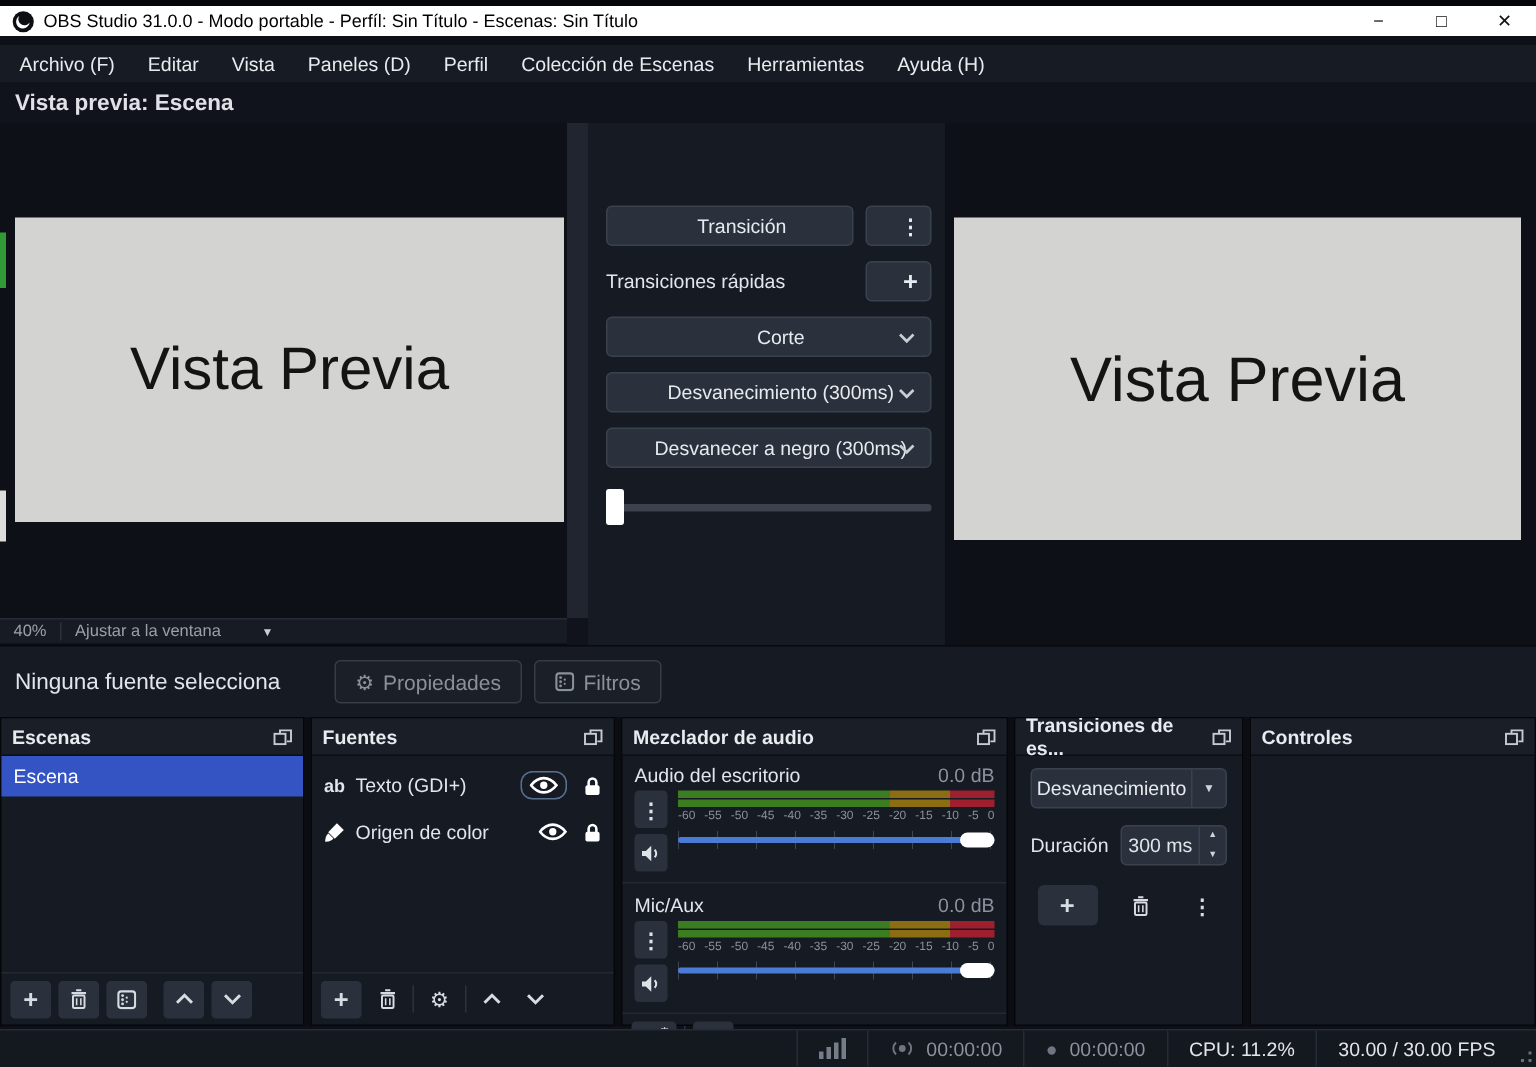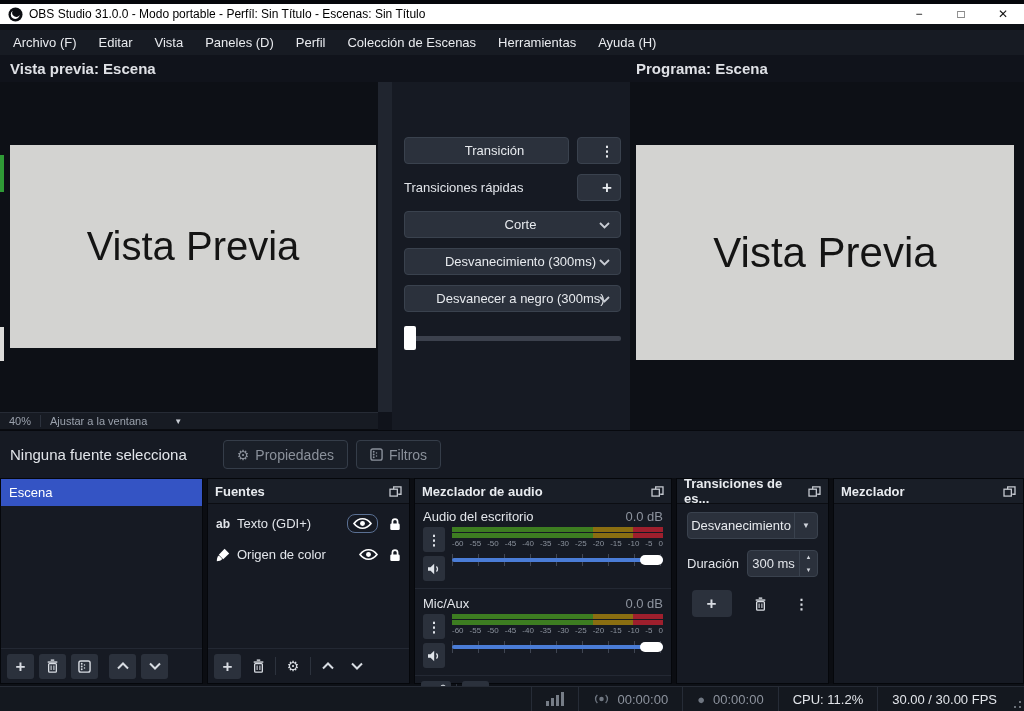--- a/index.html
+++ b/index.html
@@ -174,21 +174,20 @@
     <div class="menu-item">Vista</div>
     <div class="menu-item">Paneles (D)</div>
     <div class="menu-item">Perfil</div>
     <div class="menu-item">Colección de Escenas</div>
     <div class="menu-item">Herramientas</div>
     <div class="menu-item">Ayuda (H)</div>
   </div>
 
   <div class="studio">
     <div class="col-label" style="left:10px;">Vista previa: Escena</div>
-    <div class="col-label" style="left:636px;">Programa: Escena</div>
 
     <div class="preview-viewport">
       <div class="sliver green"></div>
       <div class="sliver white"></div>
       <div class="canvas preview-canvas">
         <span>Vista Previa</span>
       </div>
       <div class="zoom-bar">
         <span class="zb-item">40%</span>
         <span class="zb-sep"></span>
@@ -268,20 +267,29 @@
             </g>
           </svg>
       </span>
       <span>Filtros</span>
     </div>
   </div>
 
   <div class="docks">
 
     <div class="panel p-scenes">
+      <div class="panel-header">
+        <span>Escenas</span>
+        <span class="popup-ico">
+          <svg width="13" height="11" viewBox="0 0 14 12">
+              <rect x="1" y="3.5" width="8" height="7.5" fill="none" stroke="currentColor" stroke-width="1.4"></rect>
+              <path d="M5 3.5 V1 h8 v8 h-3" fill="none" stroke="currentColor" stroke-width="1.4"></path>
+            </svg>
+        </span>
+      </div>
       <div class="scene-item">Escena</div>
       <div class="panel-toolbar">
         <div class="tb-btn">
             <span class="plus-glyph">+</span>
           </div>
         <div class="tb-btn">
           <span>
               <svg width="13" height="14" viewBox="0 0 14 16">
                 <line x1="1.5" y1="3.5" x2="12.5" y2="3.5" stroke="currentColor" stroke-width="1.6"></line>
                 <line x1="5" y1="1.3" x2="9" y2="1.3" stroke="currentColor" stroke-width="1.6"></line>
@@ -571,21 +579,21 @@
           </div>
           <div class="tb-flat">
               <span class="kebab-glyph">⋮</span>
             </div>
         </div>
       </div>
     </div>
 
     <div class="panel p-controls">
       <div class="panel-header">
-        <span>Mezclador</span>
+        <span>Controles</span>
         <span class="popup-ico">
           <svg width="13" height="11" viewBox="0 0 14 12">
               <rect x="1" y="3.5" width="8" height="7.5" fill="none" stroke="currentColor" stroke-width="1.4"></rect>
               <path d="M5 3.5 V1 h8 v8 h-3" fill="none" stroke="currentColor" stroke-width="1.4"></path>
             </svg>
         </span>
       </div>
     </div>
   </div>
 

